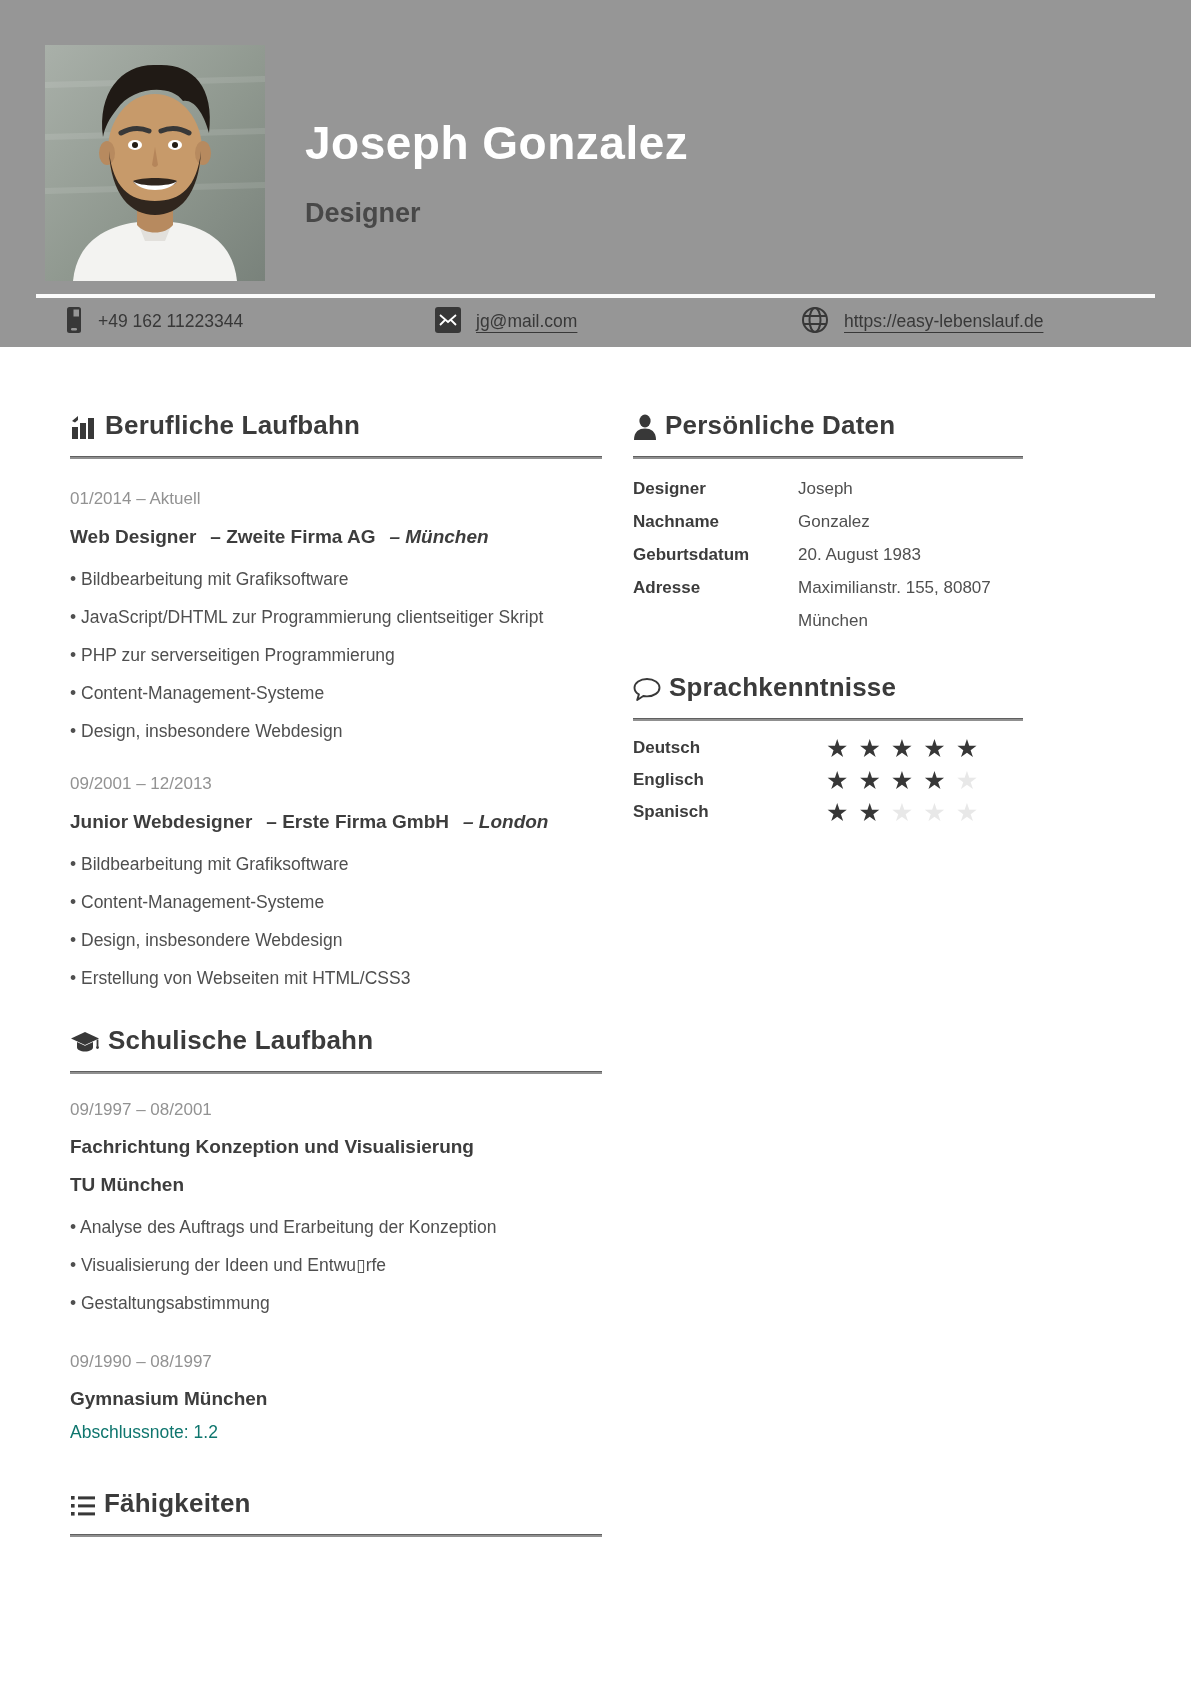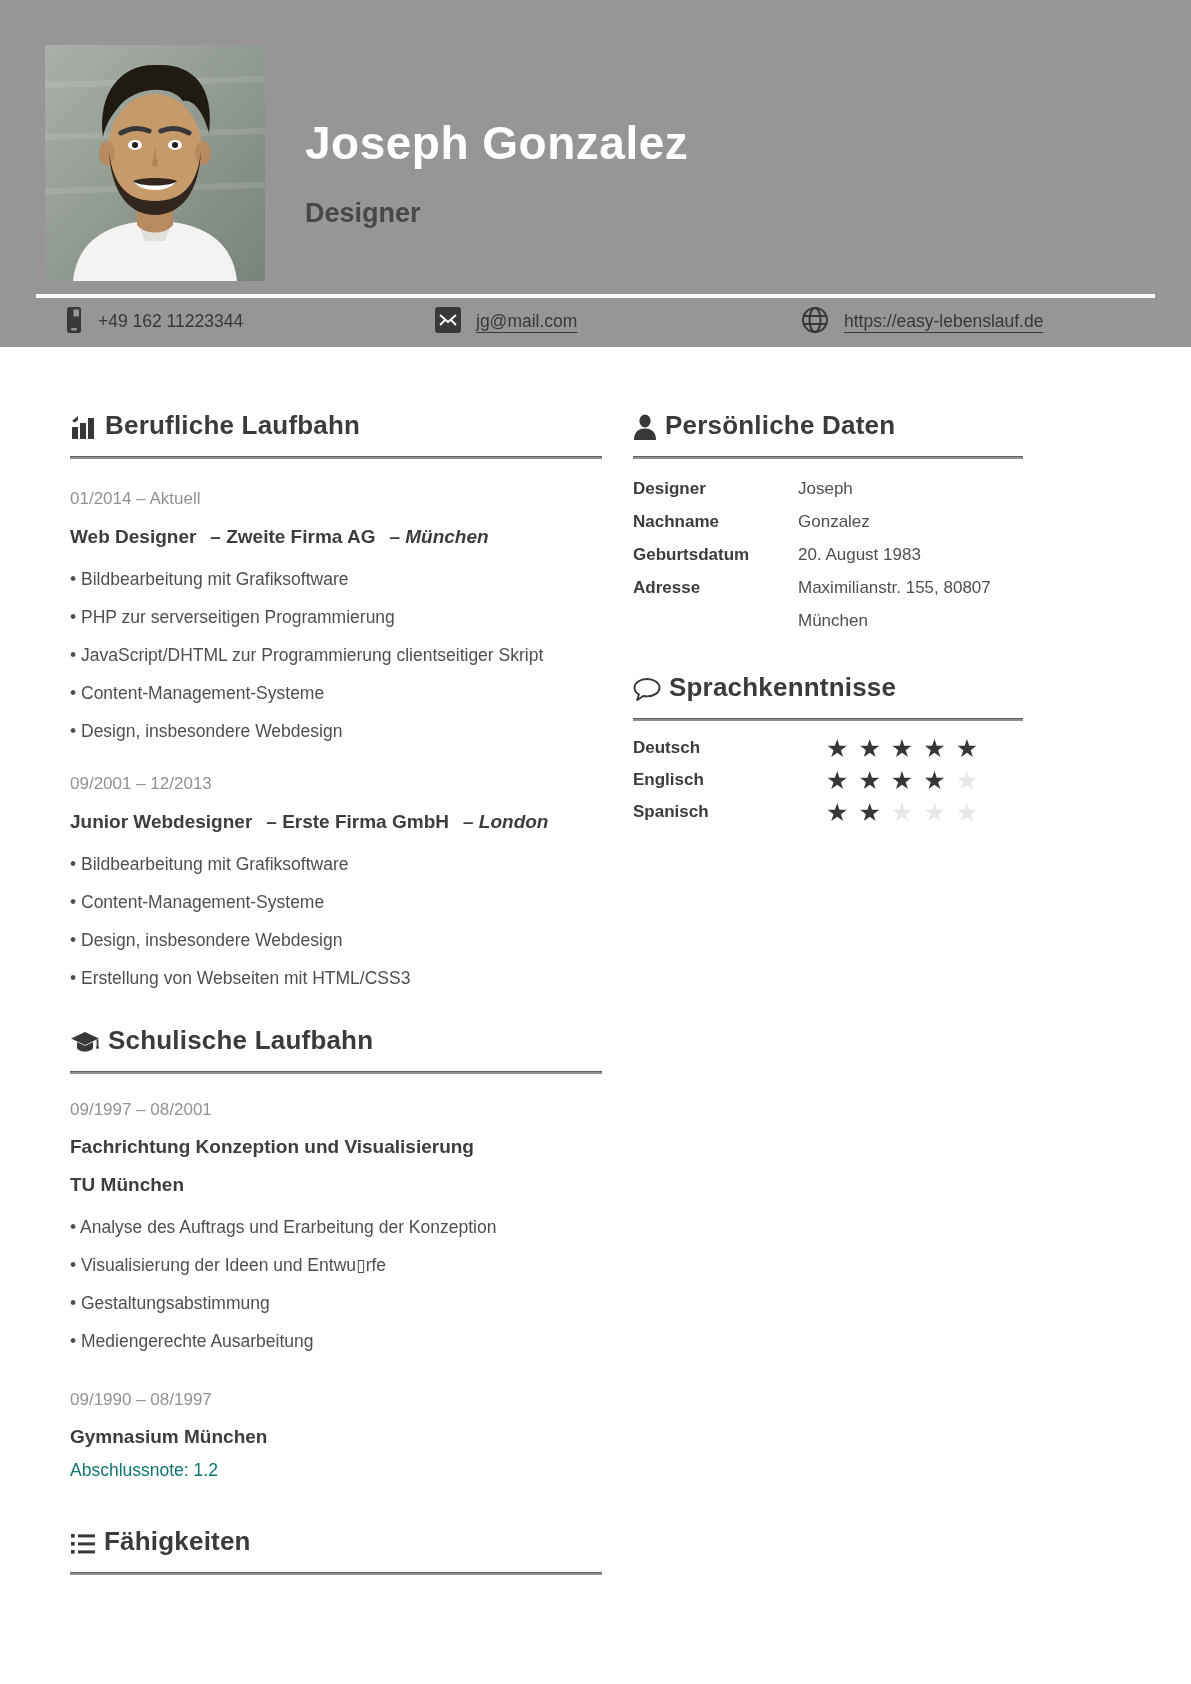--- a/index.html
+++ b/index.html
@@ -192,22 +192,22 @@
       <span class="label">Berufliche Laufbahn</span>
     </div>
     <div class="divider d-first"></div>
 
     <div class="date mt-entry1">01/2014 – Aktuell</div>
     <div class="etitle mt-title">
       <span>Web Designer</span><span class="sep-part">– Zweite Firma AG</span><span class="sep-part loc">– München</span>
     </div>
     <ul class="bullets mt-ul">
       <li>Bildbearbeitung mit Grafiksoftware</li>
+      <li>JavaScript/DHTML zur Programmierung clientseitiger Skript</li>
       <li>PHP zur serverseitigen Programmierung</li>
-      <li>JavaScript/DHTML zur Programmierung clientseitiger Skript</li>
       <li>Content-Management-Systeme</li>
       <li>Design, insbesondere Webdesign</li>
     </ul>
 
     <div class="date mt-entry2">09/2001 – 12/2013</div>
     <div class="etitle mt-title">
       <span>Junior Webdesigner</span><span class="sep-part">– Erste Firma GmbH</span><span class="sep-part loc">– London</span>
     </div>
     <ul class="bullets mt-ul">
       <li>Bildbearbeitung mit Grafiksoftware</li>
@@ -229,21 +229,20 @@
     </div>
     <div class="divider d-first"></div>
 
     <div class="date mt-date3">09/1997 – 08/2001</div>
     <div class="etitle t2line">Fachrichtung Konzeption und Visualisierung</div>
     <div class="etitle t2line">TU München</div>
     <ul class="bullets mt-ul">
       <li>Analyse des Auftrags und Erarbeitung der Konzeption</li>
       <li>Visualisierung der Ideen und Entwu▯rfe</li>
       <li>Gestaltungsabstimmung</li>
-      <li>Mediengerechte Ausarbeitung</li>
     </ul>
 
     <div class="date mt-entry4">09/1990 – 08/1997</div>
     <div class="etitle t2line">Gymnasium München</div>
     <div class="note">Abschlussnote: 1.2</div>
 
     <div class="sec-head mt-sec3">
       <span class="ic">
         <svg width="26" height="26" viewBox="0 0 26 26">
           <rect x="1" y="3" width="3.6" height="3.6" class="ink"></rect>

